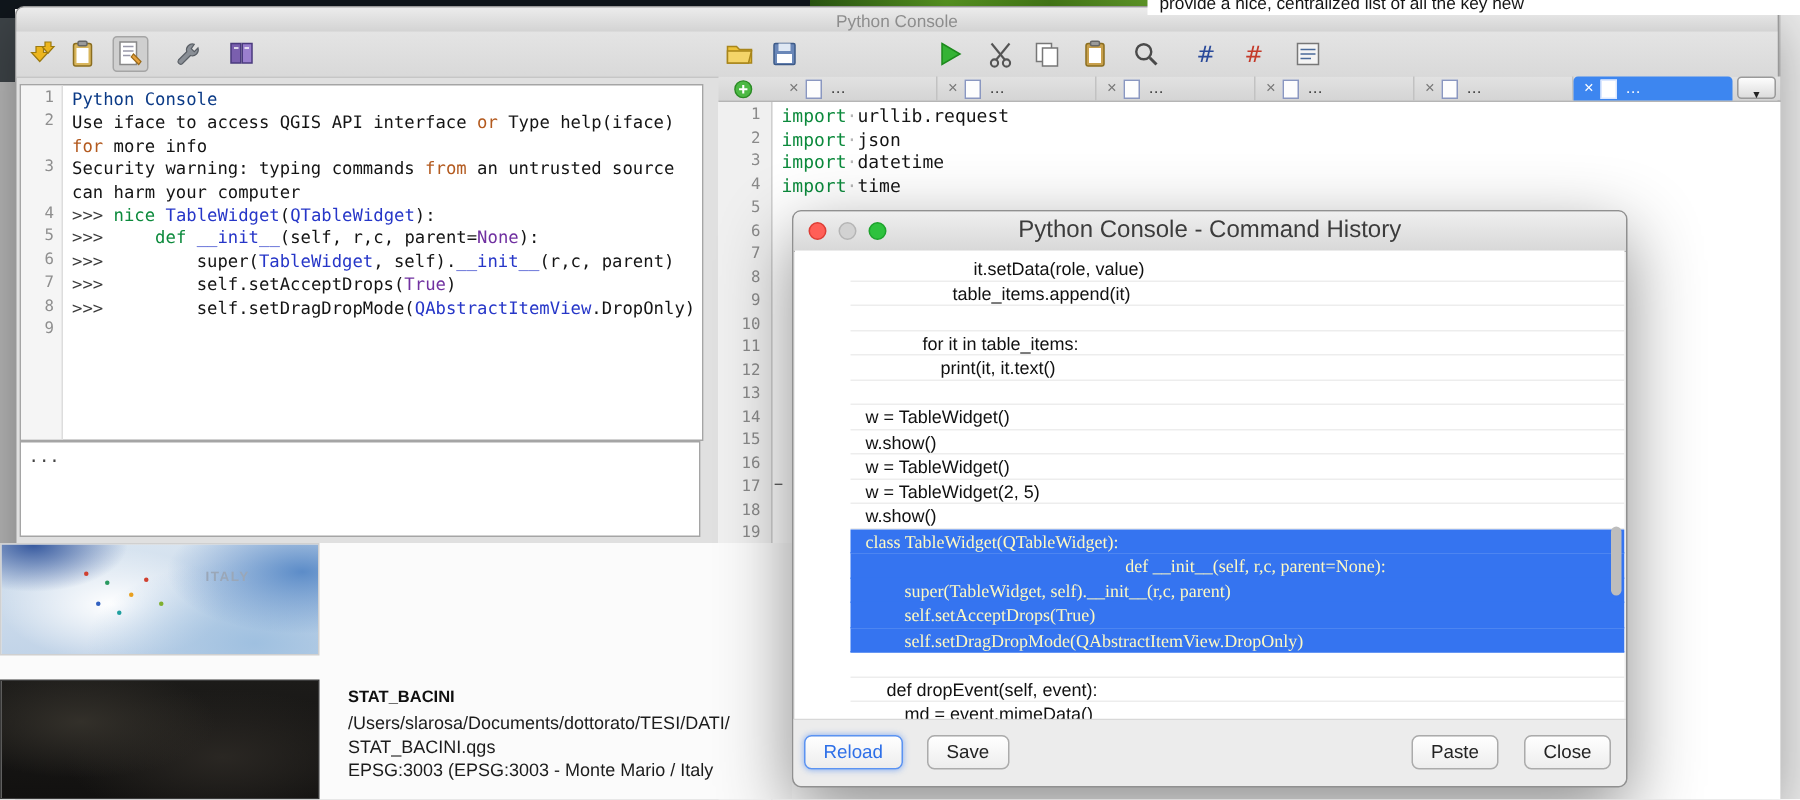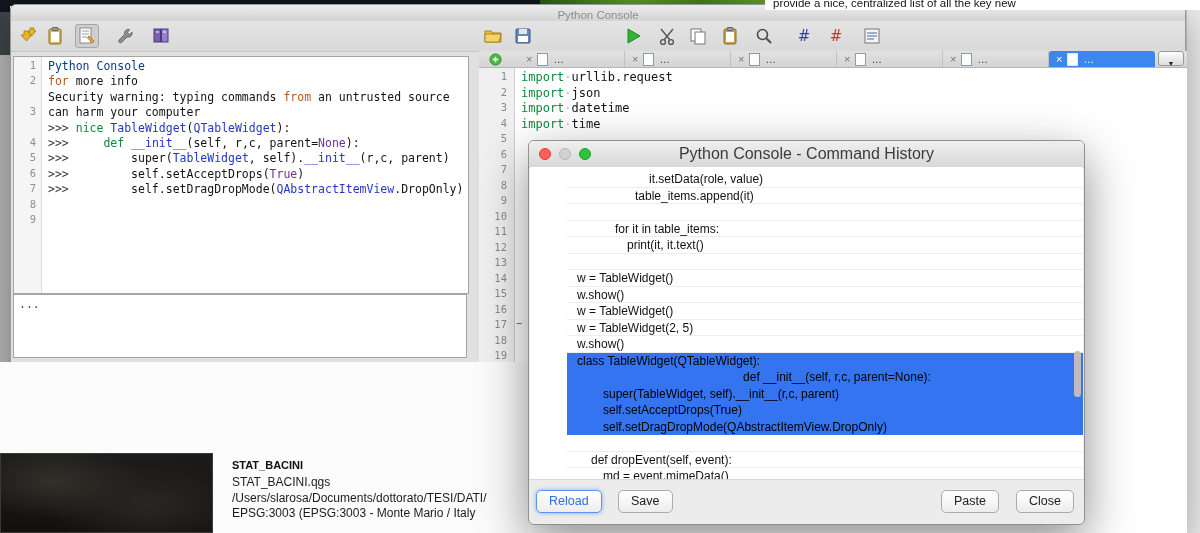--- a/index.html
+++ b/index.html
@@ -88,21 +88,21 @@
   .dlg-title{position:absolute;left:0;top:0;right:0;height:26px;background:linear-gradient(#efefef,#d8d8d8);
     border-bottom:1px solid #b2b2b2;border-radius:5px 5px 0 0;}
   .dlg-title .t{text-align:center;font-size:16px;color:#3c3c3c;line-height:26px;}
   .lights{position:absolute;left:10px;top:7px;display:flex;gap:8px;}
   .light{width:12px;height:12px;border-radius:50%;box-sizing:border-box;}
   .l-red{background:#ff5f57;border:1px solid #dd3d35;}
   .l-mid{background:#d2d2d2;border:1px solid #b5b5b5;}
   .l-grn{background:#2ec23e;border:1px solid #1da32c;}
   .hist{position:absolute;left:1px;right:1px;top:26px;bottom:44px;background:#fff;overflow:hidden;padding-top:4px;box-sizing:border-box;}
   .hrow{height:16.5px;line-height:16.5px;font-size:12px;color:#111;border-bottom:1px solid #ededed;white-space:nowrap;box-sizing:border-box;margin-left:37px;}
-  .hrow.sel{background:#3574f0;color:#000000;border-bottom-color:#3574f0;}
+  .hrow.sel{background:#3574f0;color:#fef9c3;border-bottom-color:#3574f0;font-family:Liberation Serif, serif;}
   .hscroll{position:absolute;right:3px;top:210px;width:7px;height:46px;background:#bdbdbd;border-radius:4px;z-index:2;}
   .dlg-foot{position:absolute;left:0;right:0;bottom:0;height:44px;background:#ececec;border-top:1px solid #d8d8d8;border-radius:0 0 6px 6px;}
   .btn{position:absolute;top:10px;height:23px;border-radius:5px;border:1px solid #ababab;background:linear-gradient(#ffffff,#ededed);
     font-size:12.5px;color:#222;text-align:center;line-height:21px;padding:0 12px;box-sizing:border-box;}
   #btn-reload{left:7px;border-color:#5b93f2;color:#2d6fe8;box-shadow:0 0 4px rgba(77,139,245,.65);}
   #btn-save{left:89px;}
   #btn-paste{right:85px;}
   #btn-close{right:10px;}
 </style>
 </head>
@@ -234,20 +234,21 @@
           <div class="gnum"></div>
           <div class="gnum">4</div>
           <div class="gnum">5</div>
           <div class="gnum">6</div>
           <div class="gnum">7</div>
           <div class="gnum">8</div>
           <div class="gnum">9</div>
         </div>
       <div class="out-code">
           <div class="crow"><span class="c-banner">Python Console</span></div>
+          <div class="crow"><span class="c-p">Use iface to access QGIS API interface </span><span class="c-kw2">or</span><span class="c-p"> Type help(iface)</span></div>
           <div class="crow"><span class="c-kw2">for</span><span class="c-p"> more info</span></div>
           <div class="crow"><span class="c-p">Security warning: typing commands </span><span class="c-kw2">from</span><span class="c-p"> an untrusted source</span></div>
           <div class="crow"><span class="c-p">can harm your computer</span></div>
           <div class="crow"><span class="c-prompt">&gt;&gt;&gt; </span><span class="c-kw">nice</span><span class="c-p"> </span><span class="c-cls">TableWidget</span><span class="c-p">(</span><span class="c-cls">QTableWidget</span><span class="c-p">):</span></div>
           <div class="crow"><span class="c-prompt">&gt;&gt;&gt; </span><span class="c-p">    </span><span class="c-kw">def</span><span class="c-p"> </span><span class="c-cls">__init__</span><span class="c-p">(self, r,c, parent=</span><span class="c-builtin">None</span><span class="c-p">):</span></div>
           <div class="crow"><span class="c-prompt">&gt;&gt;&gt; </span><span class="c-p">        super(</span><span class="c-cls">TableWidget</span><span class="c-p">, self).</span><span class="c-cls">__init__</span><span class="c-p">(r,c, parent)</span></div>
           <div class="crow"><span class="c-prompt">&gt;&gt;&gt; </span><span class="c-p">        self.setAcceptDrops(</span><span class="c-builtin">True</span><span class="c-p">)</span></div>
           <div class="crow"><span class="c-prompt">&gt;&gt;&gt; </span><span class="c-p">        self.setDragDropMode(</span><span class="c-cls">QAbstractItemView</span><span class="c-p">.DropOnly)</span></div>
           <div class="crow"></div>
         </div>
@@ -325,25 +326,29 @@
           <div class="ed-row"><span class="c-kw">import</span><span class="c-ws">·</span><span class="c-p">urllib.request</span></div>
           <div class="ed-row"><span class="c-kw">import</span><span class="c-ws">·</span><span class="c-p">json</span></div>
           <div class="ed-row"><span class="c-kw">import</span><span class="c-ws">·</span><span class="c-p">datetime</span></div>
           <div class="ed-row"><span class="c-kw">import</span><span class="c-ws">·</span><span class="c-p">time</span></div>
         </div>
       <div class="fold-dash">−</div>
     </div>
   </div>
 
   <div class="welcome">
+    <div class="thumb1">
+      <span class="italy">ITALY</span>
+      <div class="dots"></div>
+    </div>
     <div class="thumb2"></div>
     <div class="proj">
       <div class="ptitle">STAT_BACINI</div>
+      <div class="pline">/Users/slarosa/Documents/dottorato/TESI/DATI/</div>
       <div class="pline">STAT_BACINI.qgs</div>
-      <div class="pline">/Users/slarosa/Documents/dottorato/TESI/DATI/</div>
       <div class="pline">EPSG:3003 (EPSG:3003 - Monte Mario / Italy</div>
     </div>
   </div>
 
   <div class="dialog">
     <div class="dlg-title">
       <div class="lights">
         <div class="light l-red"></div>
         <div class="light l-mid"></div>
         <div class="light l-grn"></div>

